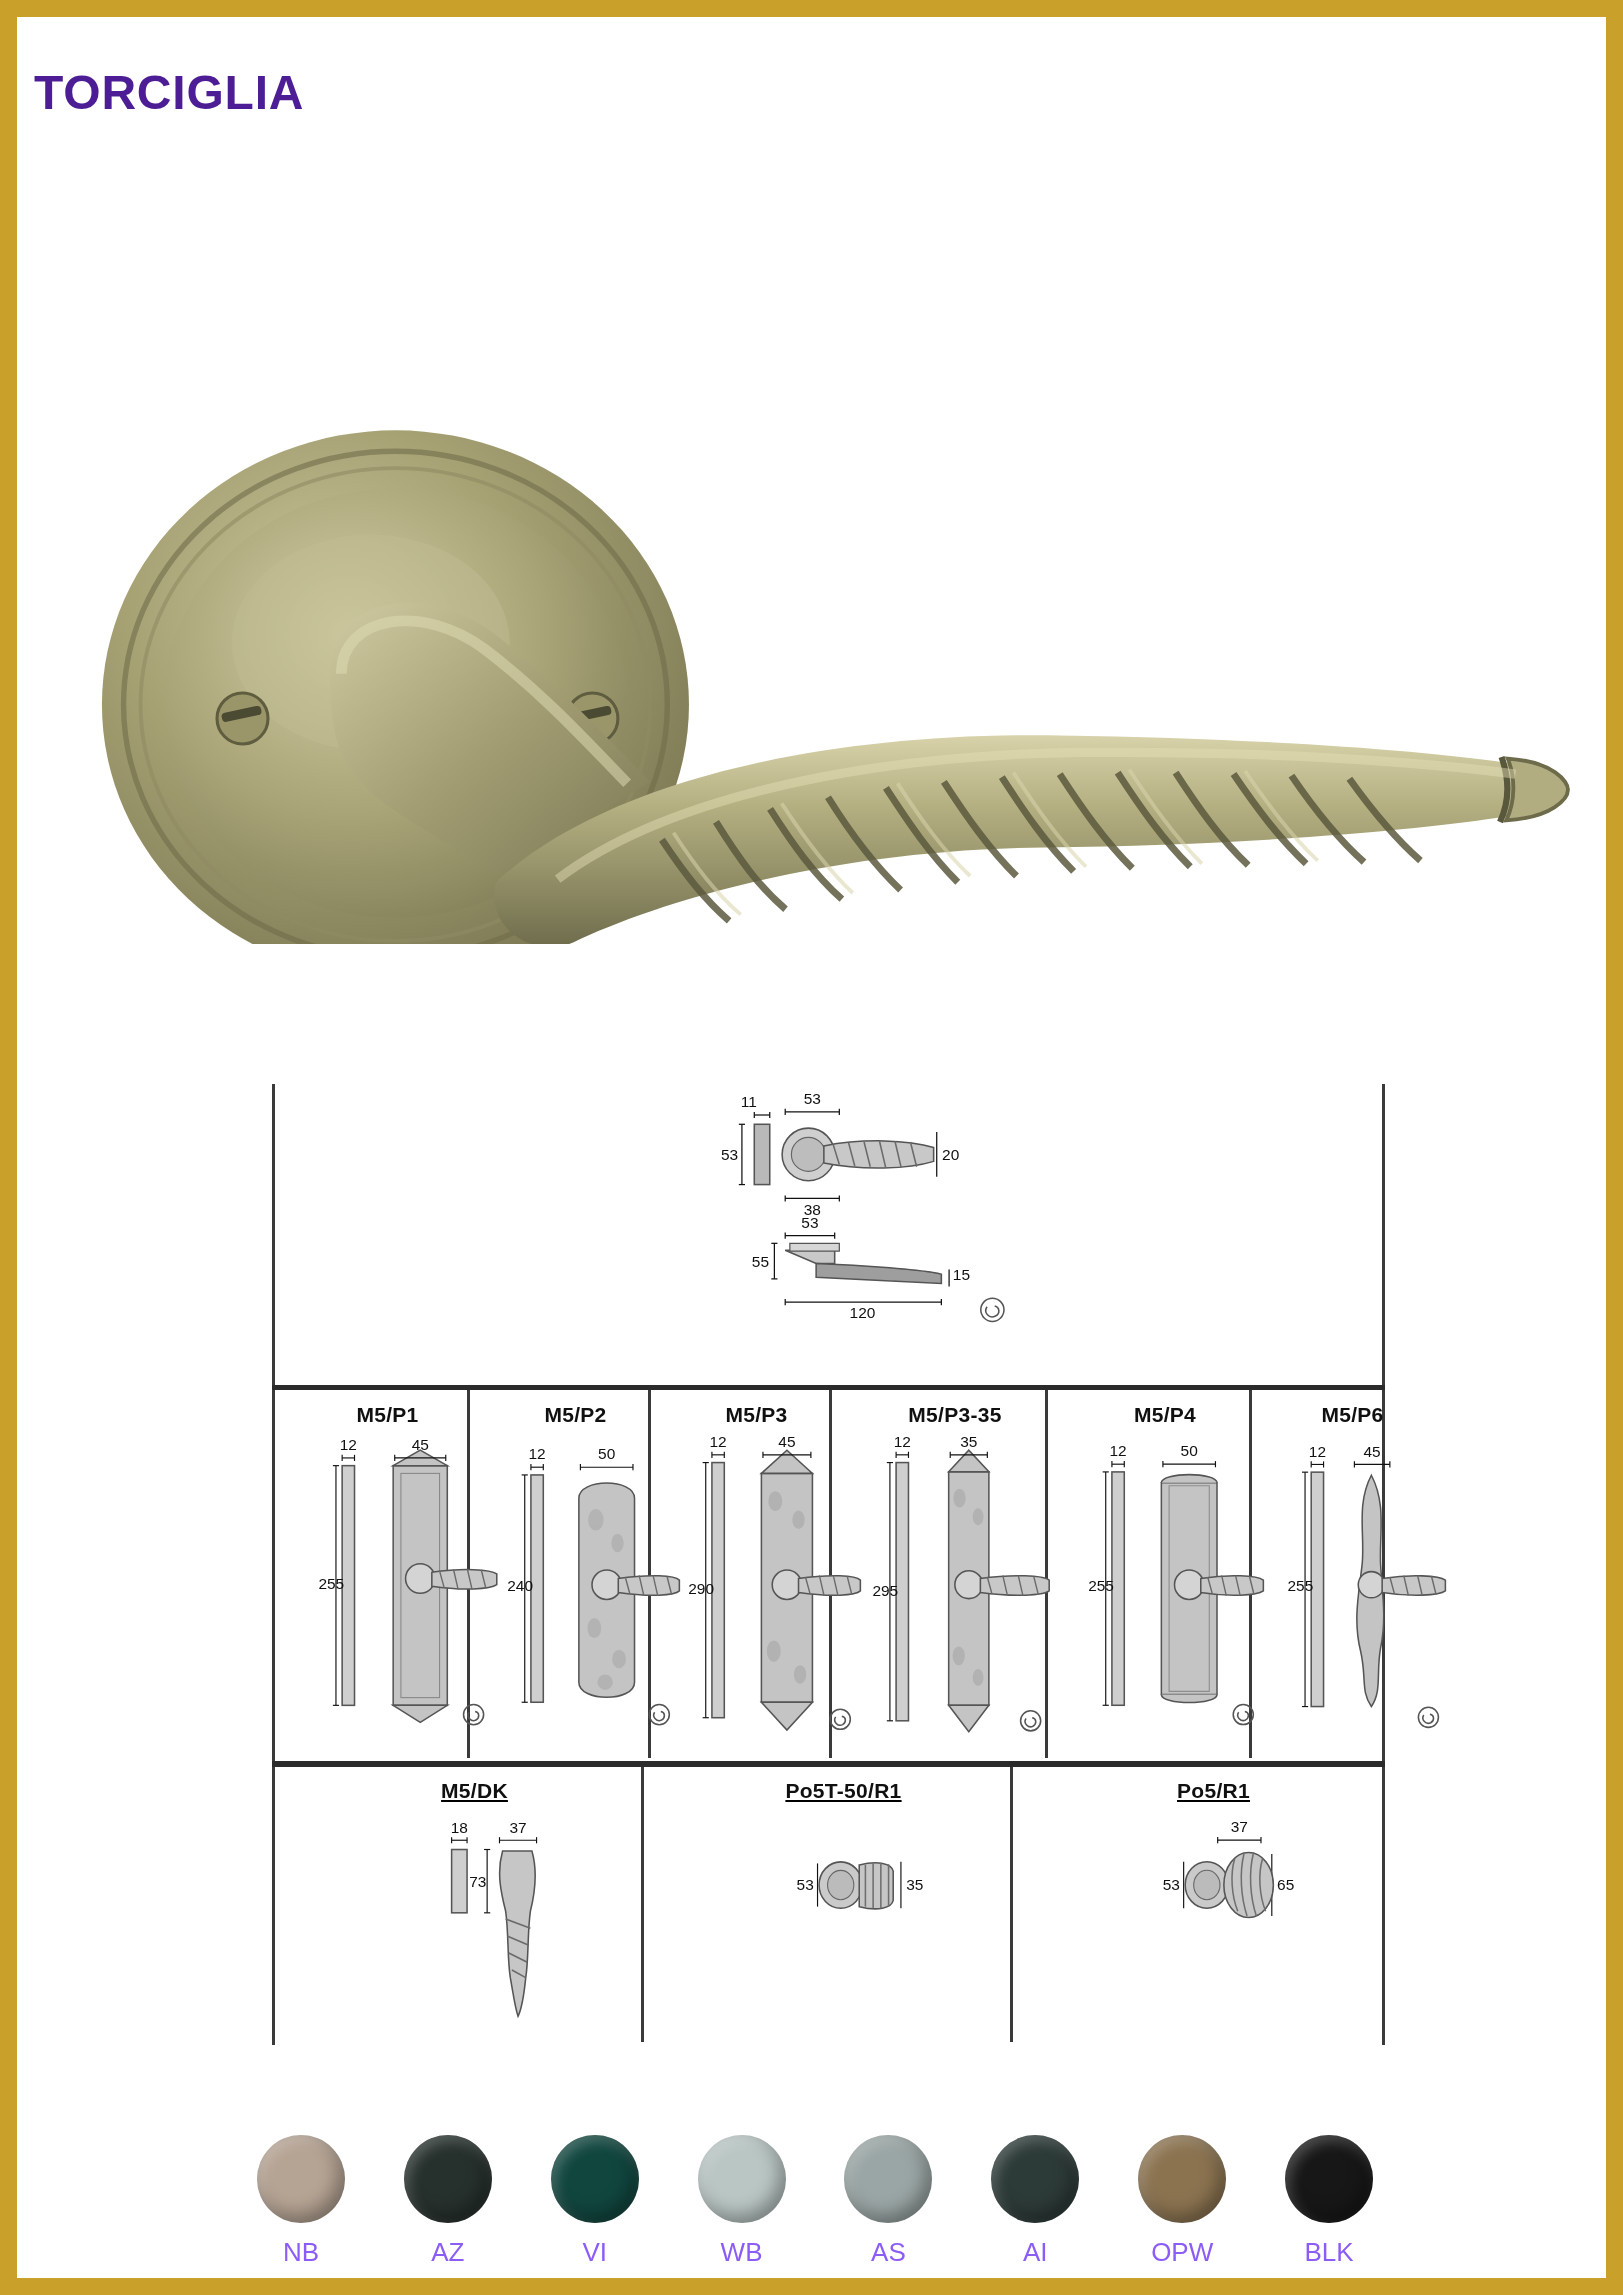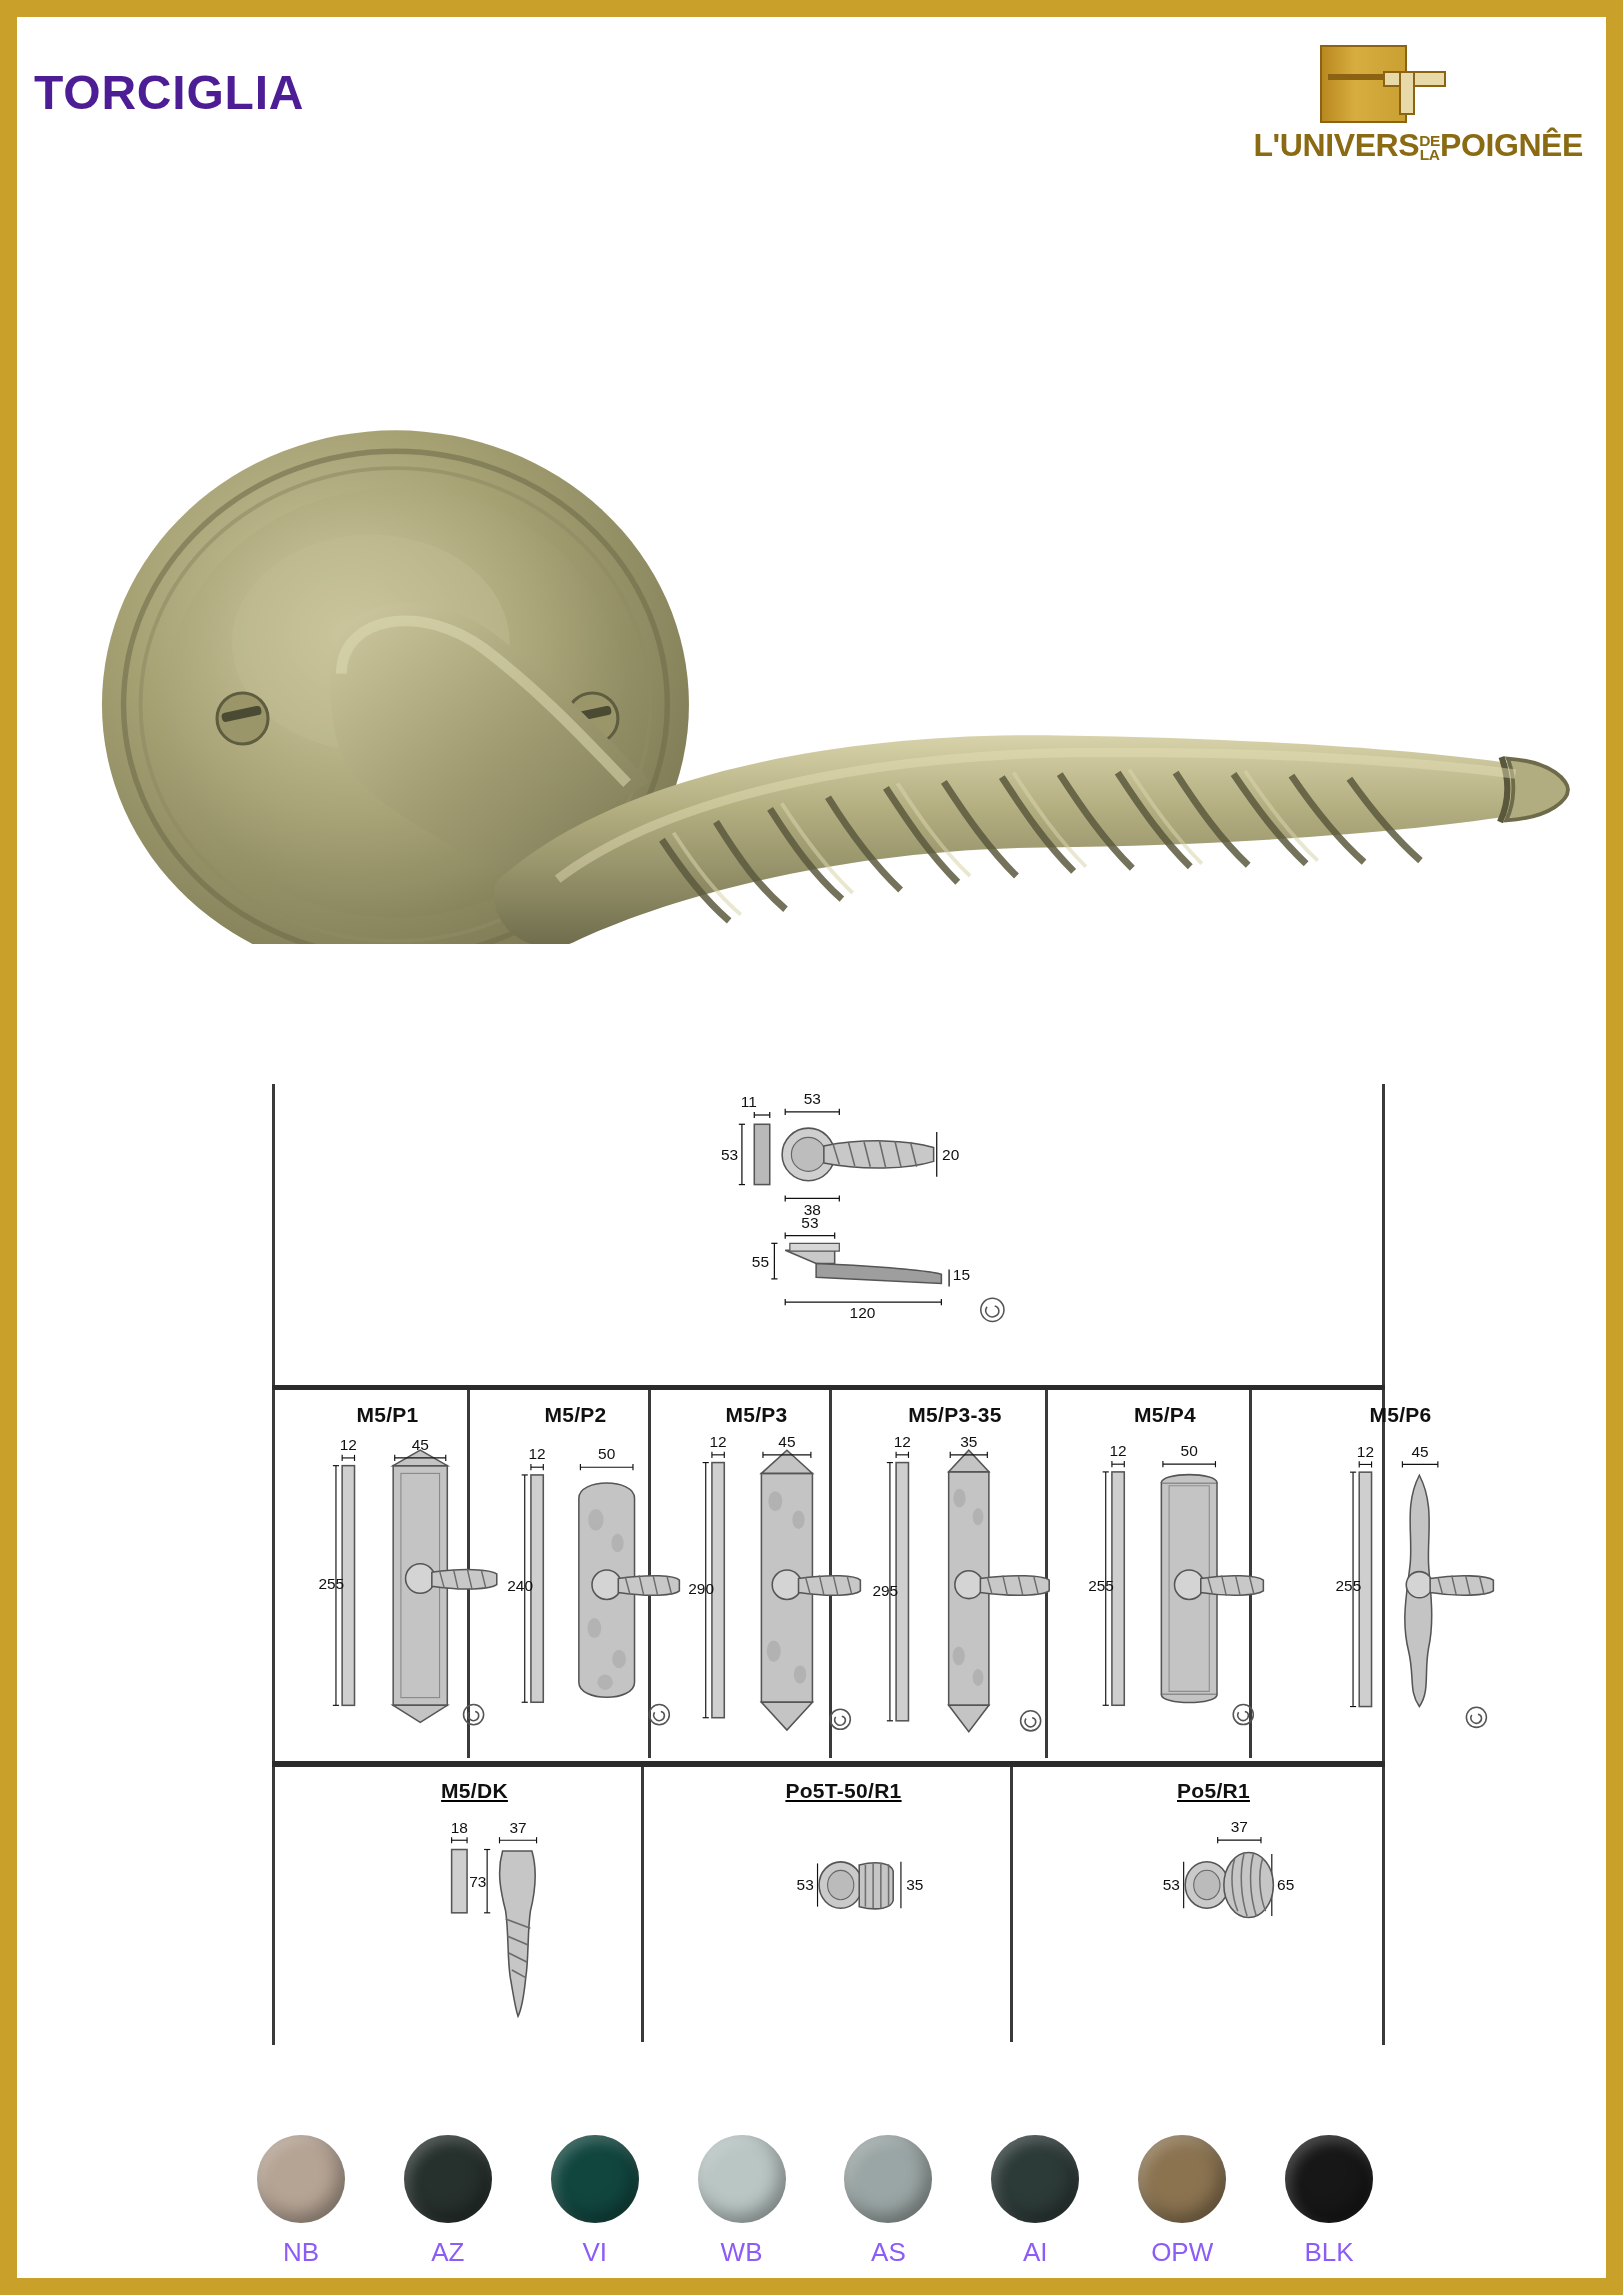--- a/index.html
+++ b/index.html
@@ -188,31 +188,20 @@
 </style>
 </head>
 <body>
 
 <div class="page">
   <div class="page-inner">
 
     <div class="header">
       <div class="doc-title">TORCIGLIA</div>
 
-      <div class="brand">
-        <div class="brand-logo">
-          <div class="door"></div>
-          <div class="door-line"></div>
-          <div class="handle-bar"></div>
-          <div class="handle-stem"></div>
-        </div>
-        <div class="brand-text">
-          <span>L'UNIVERS</span><span class="small"><span>DE</span><br><span>LA</span></span><span>POIGNÊE</span>
-        </div>
-      </div>
     </div>
 
     <div class="hero">
       <svg width="1530" height="672" viewBox="0 0 1980 870">
         <defs>
           <radialGradient id="rosGrad" cx="38%" cy="32%" r="72%">
             <stop offset="0%" stop-color="#c9c49b"></stop>
             <stop offset="48%" stop-color="#a6a173"></stop>
             <stop offset="100%" stop-color="#7d7a55"></stop>
           </radialGradient>
@@ -562,21 +551,21 @@
                   <path d="M200,192 L206,218"></path>
                   <path d="M218,193 L224,217"></path>
               </g>
               <g transform="translate(210,372)">
                 <circle cx="0" cy="0" r="13" fill="none" stroke="#555" stroke-width="2"></circle>
                 <path d="M-6,-3 C-10,3 -3,10 3,7 C8,4 8,-3 2,-4" fill="none" stroke="#555" stroke-width="2"></path>
               </g>
             </svg>
           </div>
 
-          <div class="cell" style="width:168px;height:368px;margin-left:48px;">
+          <div class="cell" style="width:168px;height:368px;">
             <div class="blk-title">M5/P6</div>
             <svg width="165" height="317" viewBox="0 0 214 410">
               <rect x="34" y="58" width="16" height="304" fill="#cfcfcf" stroke="#555" stroke-width="2"></rect>
               <g stroke="#111" stroke-width="1.5" fill="none">
                 <path d="M26,58 L26,362"></path>
                   <path d="M22,58 L30,58"></path>
                   <path d="M22,362 L30,362"></path>
                 <path d="M34,48 L50,48"></path>
                   <path d="M34,44 L34,52"></path>
                   <path d="M50,44 L50,52"></path>

